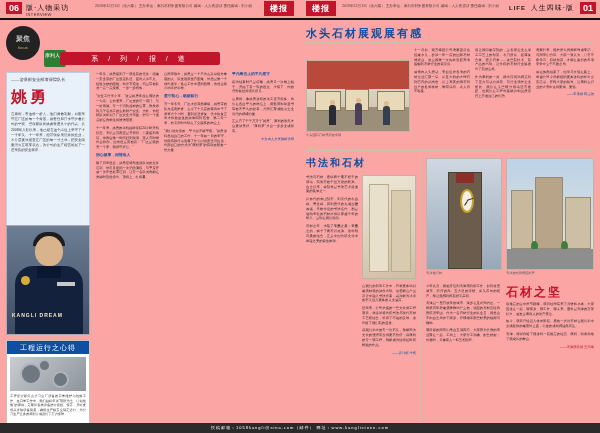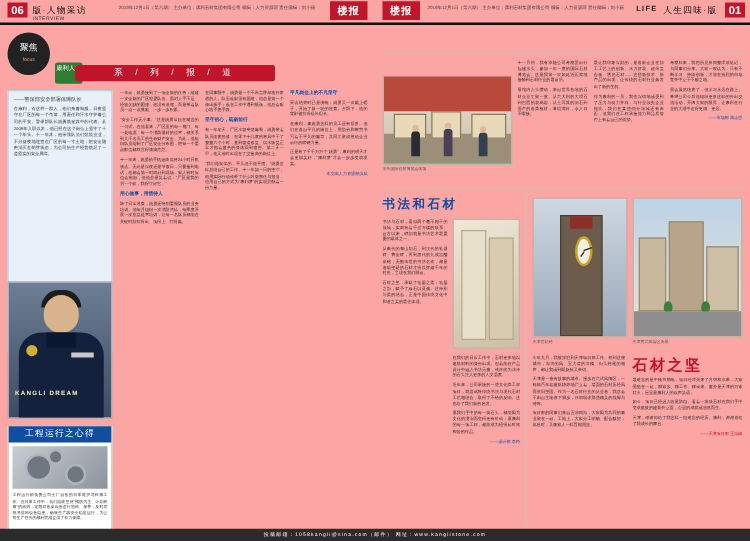--- a/index.html
+++ b/index.html
@@ -99,20 +99,21 @@
     <div class="focus-badge">
       <span>聚焦</span>
       <span style="font-size:4px;color:#d9b36a;">focus</span>
     </div>
 
     <div class="ribbon-tag">康利人物</div>
     <div class="ribbon">系 / 列 / 报 / 道</div>
 
     <div class="blue-box">
       <div class="bb-sub">——警保部安全部署保障队长</div>
+      <div class="bb-name">姚勇</div>
       <div class="bb-body">在康利，有这样一群人，他们身着制服，日夜坚守在厂区的每一个角落，用责任和汗水守护着公司的平安。警保部队长姚勇就是其中的代表。从2008年入职以来，他已经在这个岗位上坚守了十一个年头。十一年来，他带领队员们兢兢业业，不分昼夜地巡查在厂区的每一寸土地，把安全隐患消灭在萌芽状态，为公司的生产经营筑起了一道坚实的安全屏障。</div>
     </div>
 
     <div class="portrait">
       <div class="p-hair"></div>
       <div class="p-head"></div>
       <div class="p-body"></div>
       <div class="p-collar"></div>
       <div class="p-badge"></div>
       <div class="p-tag"></div>
@@ -156,20 +157,21 @@
   <div id="right-page" class="page-half">
 
     <div class="masthead">
       <div class="mh-logo" style="left:6px;">楼报</div>
       <div class="mh-meta" style="left:42px;">2019年12月1日（第六期）    主办单位：康利石材集团有限公司    编辑：人力资源部    责任编辑：刘小丽</div>
       <div class="mh-lifeword" style="right:74px;top:5px;">LIFE</div>
       <div class="mh-section" style="right:26px;">人生四味·版</div>
       <div class="mh-pageno" style="right:4px;">01</div>
     </div>
 
+    <div class="rt-title" style="left:6px;top:26px;">水头石材展观展有感</div>
     <div class="rule" style="left:6px;top:42px;width:288px;"></div>
 
     <div class="photo ph-exhibit" style="left:6px;top:60px;width:104px;height:72px;">
       <div class="ex-wall"></div>
       <div class="ex-floor"></div>
       <div class="ex-panel" style="left:8px;top:30px;width:24px;height:18px;"></div>
       <div class="ex-panel" style="left:38px;top:28px;width:22px;height:20px;"></div>
       <div class="ex-panel" style="left:70px;top:30px;width:26px;height:18px;"></div>
       <div class="ex-person" style="left:22px;">
           <i></i>

